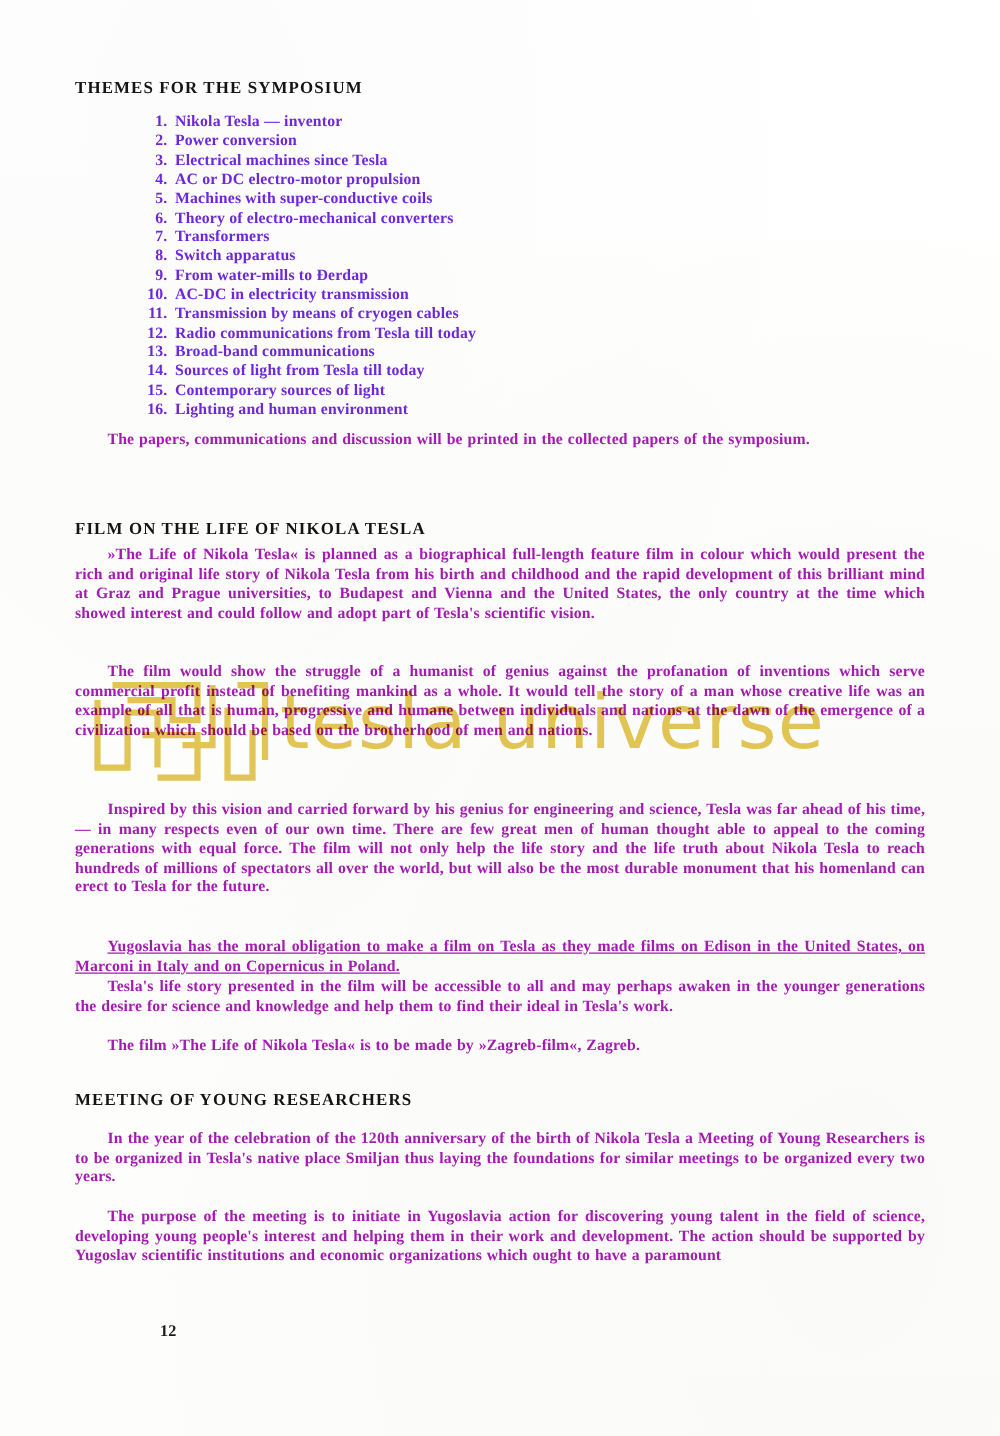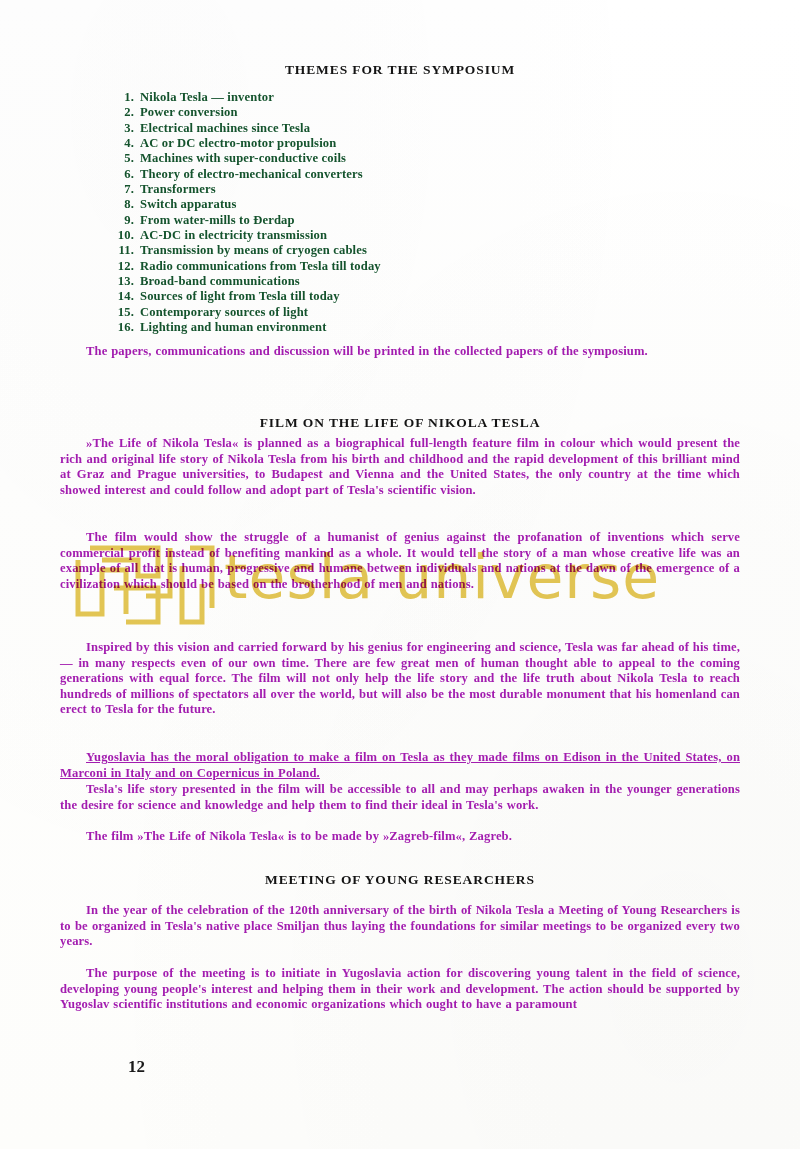--- a/index.html
+++ b/index.html
@@ -33,21 +33,20 @@
     left: 60px;
     top: 0;
     width: 680px;
     height: 1149px;
   }
 
   h1.section-title {
     font-size: 13.5px;
     font-weight: bold;
     letter-spacing: 0.9px;
-    text-align: center;
     margin: 0;
     color: #141414;
     font-family: "Liberation Serif", "DejaVu Serif", serif;
   }
 
   #title-themes { position: absolute; top: 62px; left: 0; width: 680px; }
   #title-film   { position: absolute; top: 404px; left: 0; width: 680px; margin-top: 11px; }
   #title-meeting{ position: absolute; top: 872px; left: 0; width: 680px; }
 
   ol.themes-list {
@@ -55,21 +54,21 @@
     top: 90px;
     left: 48px;
     margin: 0;
     padding: 0;
     list-style: none;
     width: 560px;
   }
   ol.themes-list li {
     font-size: 12.6px;
     font-weight: bold;
-    color: #14532d;
+    color: #6d28d9;
     line-height: 15.35px;
     white-space: nowrap;
     letter-spacing: 0.15px;
   }
   ol.themes-list li .num {
     display: inline-block;
     width: 26px;
     text-align: right;
     margin-right: 6px;
   }
@@ -96,21 +95,21 @@
   #p-film4    { top: 750px; text-decoration: underline; }
   #p-film5    { top: 782px; }
   #p-film6    { top: 829px; }
   #p-meeting1 { top: 903px; }
   #p-meeting2 { top: 966px; }
 
   .page-number {
     position: absolute;
     left: 68px;
     top: 1057px;
-    font-size: 17px;
+    font-size: 13px;
     font-weight: bold;
     color: #1a1a1a;
   }
 
   
   .watermark {
     position: absolute;
     left: 62px;
     top: 536px;
     width: 690px;

